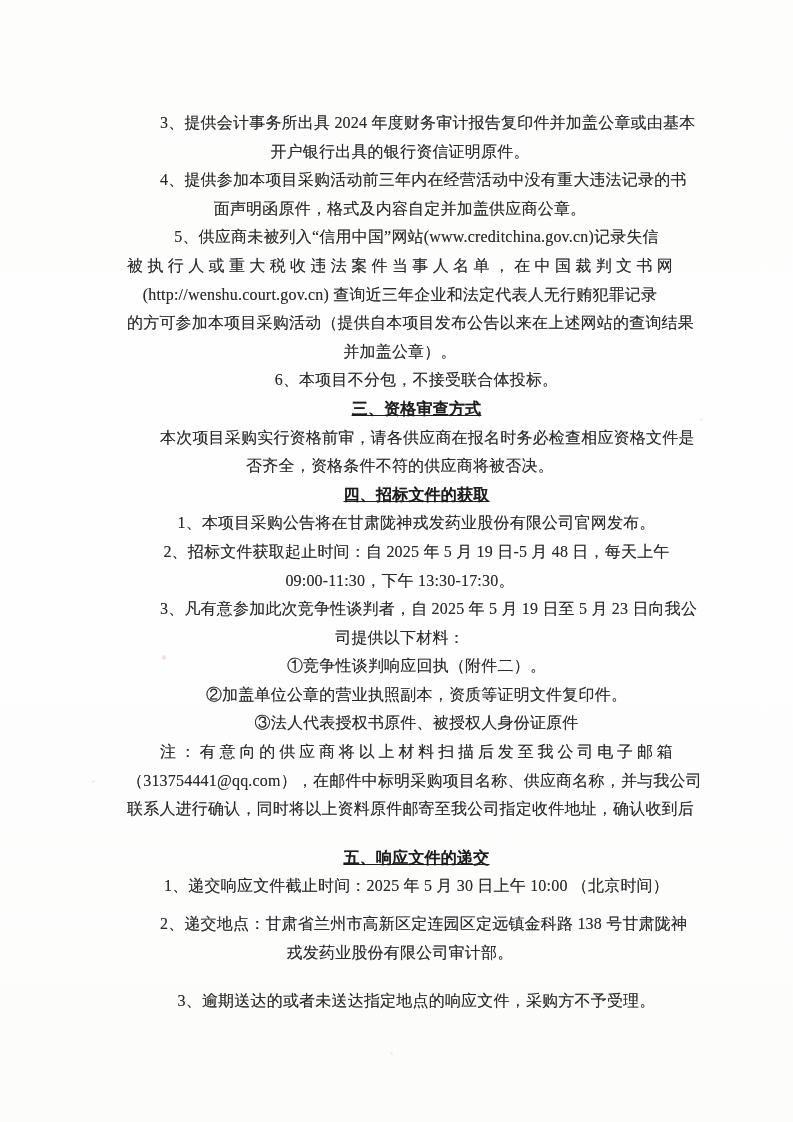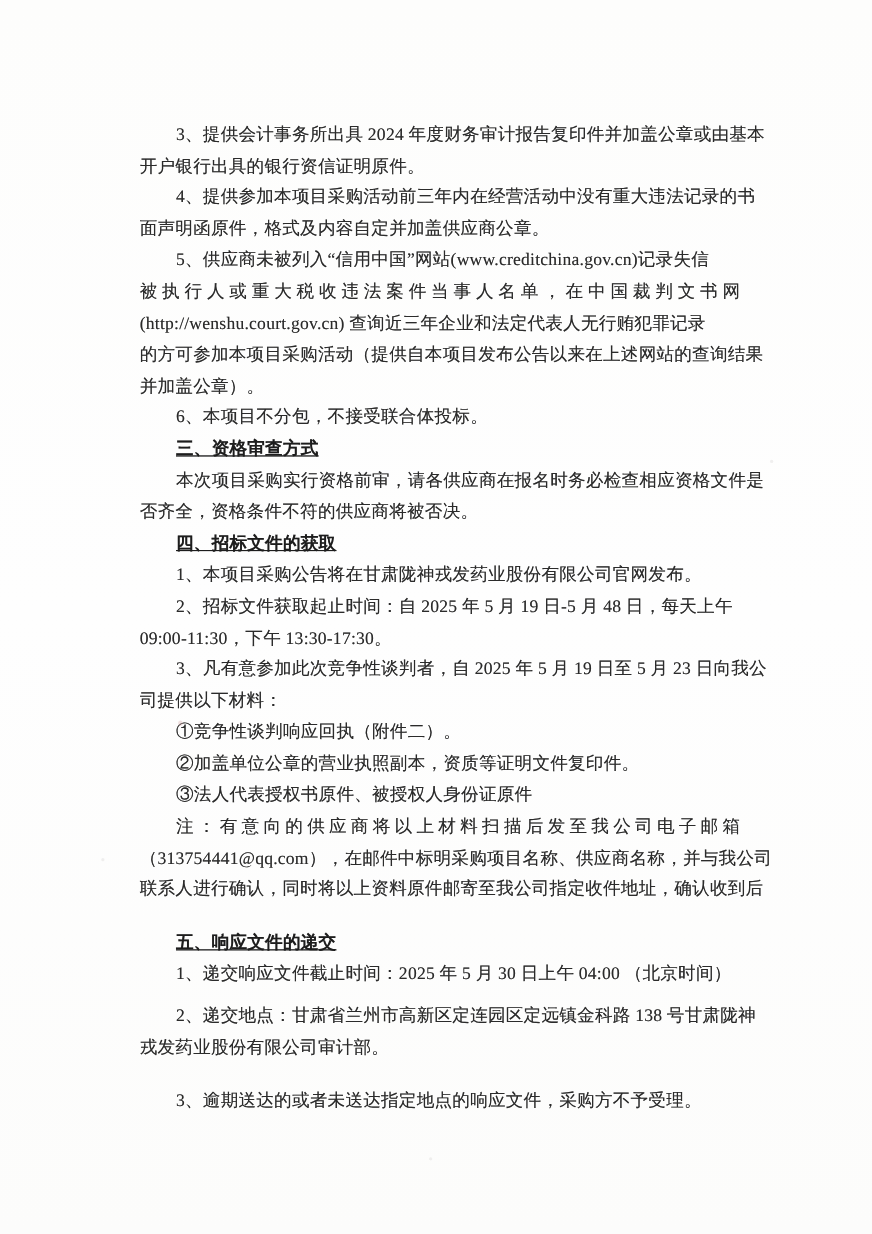--- a/index.html
+++ b/index.html
@@ -30,20 +30,21 @@
     color: #2b2b2b;
     font-size: 16px;
     font-family: "Liberation Serif", "DejaVu Serif", serif;
     text-shadow: 0 0 0.5px rgba(43,43,43,0.5);
   }
   .line {
     height: 28.6px;
     line-height: 28.6px;
     white-space: nowrap;
     letter-spacing: 0.2px;
+    text-align: center;
   }
   .indent { padding-left: 33px; }
   .hd {
     font-weight: 700;
     color: #1d1d1d;
     text-decoration: underline;
   }
   .stretch {
     white-space: normal;
     text-align: justify;
@@ -84,21 +85,21 @@
     <div class="line">09:00-11:30，下午 13:30-17:30。</div>
     <div class="line indent">3、凡有意参加此次竞争性谈判者，自 2025 年 5 月 19 日至 5 月 23 日向我公</div>
     <div class="line">司提供以下材料：</div>
     <div class="line indent">①竞争性谈判响应回执（附件二）。</div>
     <div class="line indent">②加盖单位公章的营业执照副本，资质等证明文件复印件。</div>
     <div class="line indent">③法人代表授权书原件、被授权人身份证原件</div>
     <div class="line indent stretch">注：有意向的供应商将以上材料扫描后发至我公司电子邮箱</div>
     <div class="line">（313754441@qq.com），在邮件中标明采购项目名称、供应商名称，并与我公司</div>
     <div class="line">联系人进行确认，同时将以上资料原件邮寄至我公司指定收件地址，确认收到后</div>
     <div class="line indent hd gap4">五、响应文件的递交</div>
-    <div class="line indent">1、递交响应文件截止时间：2025 年 5 月 30 日上午 04:00 （北京时间）</div>
+    <div class="line indent">1、递交响应文件截止时间：2025 年 5 月 30 日上午 10:00 （北京时间）</div>
     <div class="line indent gap9">2、递交地点：甘肃省兰州市高新区定连园区定远镇金科路 138 号甘肃陇神</div>
     <div class="line">戎发药业股份有限公司审计部。</div>
     <div class="line indent gap4">3、逾期送达的或者未送达指定地点的响应文件，采购方不予受理。</div>
   </div>
 
   <div class="speck" style="left:162px; top:655px; width:4px; height:5px; background:#d8a8a8;"></div>
   <div class="speck" style="left:210px; top:228px; width:3px; height:3px; background:#e0b8b8; opacity:0.25;"></div>
   <div class="speck" style="left:700px; top:418px; width:3px; height:3px; opacity:0.2;"></div>
   <div class="speck" style="left:92px; top:780px; width:3px; height:3px; opacity:0.2;"></div>
   <div class="speck" style="left:390px; top:1052px; width:3px; height:3px; opacity:0.18;"></div>

